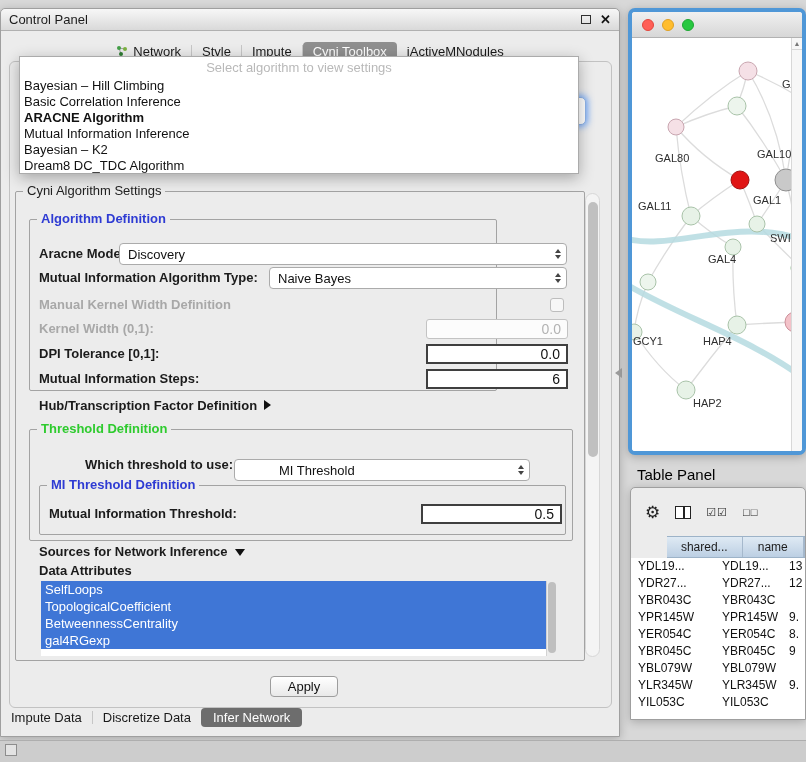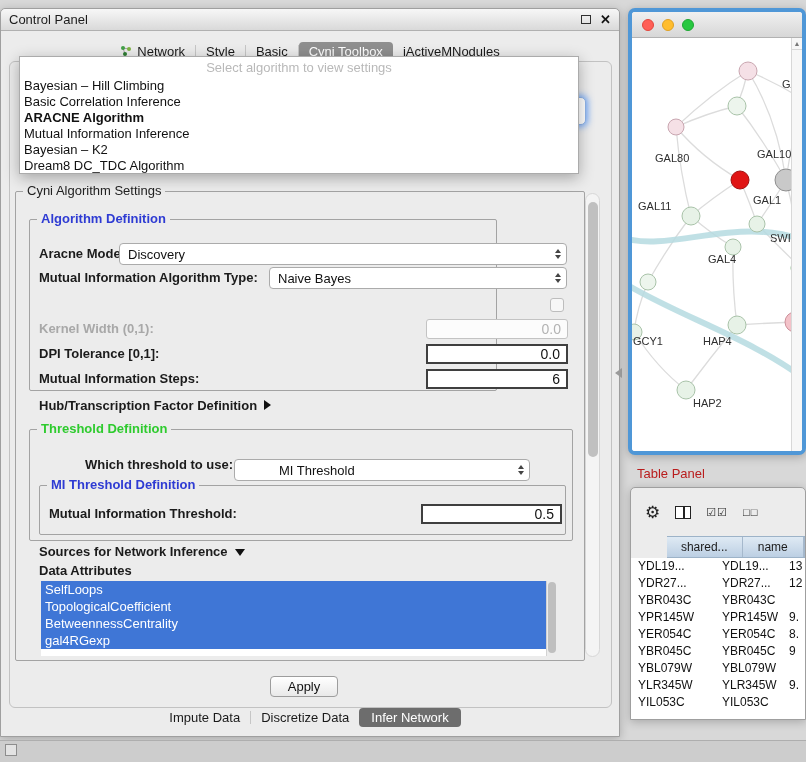--- a/index.html
+++ b/index.html
@@ -54,38 +54,38 @@
   .attr-list { position:absolute; background:#fff; overflow:hidden; }
   .attr-item { height:17px; line-height:17px; padding-left:4px; font-size:13px; background:#3f76d6; color:#fff; white-space:nowrap; width:calc(100% - 11px); }
   .attr-sb { position:absolute; top:0; right:0; width:11px; height:100%; background:#ececec; border-left:1px solid #d2d2d2; }
   .attr-sb-thumb { position:absolute; left:1px; top:1px; width:8px; height:95%; background:#bfbfbf; border-radius:4px; }
 
   .vscroll { position:absolute; left:584px; top:184px; width:15px; height:464px; background:#f4f4f4; border:1px solid #d7d7d7; border-radius:8px; }
   .vscroll-thumb { position:absolute; left:1.5px; top:8px; width:10px; height:255px; background:#c0c0c0; border-radius:5px; }
 
   .btn { position:absolute; display:flex; align-items:center; justify-content:center; background:linear-gradient(#ffffff,#e9e9e9); border:1px solid #9d9d9d; border-radius:4px; font-size:13px; color:#111; }
 
-  .bottom-tabs { position:absolute; left:0; top:699px; width:100%; display:flex; justify-content:center; align-items:center; font-size:13px; color:#1a1a1a; }
+  .bottom-tabs { position:absolute; left:0; top:699px; width:100%; display:flex; align-items:center; font-size:13px; color:#1a1a1a; }
   .btab { padding:2px 10px; border-radius:4px; white-space:nowrap; }
   .btab.active { background:#6d6d6d; color:#fff; padding:2px 12px; }
 
   
   .netwin { position:absolute; left:628px; top:8px; width:178px; height:447px; border:4px solid #4f97d7; border-radius:7px; background:#fff; overflow:hidden; box-shadow:0 2px 10px rgba(0,0,0,.25); }
   .net-titlebar { height:26px; background:linear-gradient(#f0f0f0,#d7d7d7); border-bottom:1px solid #b2b2b2; display:flex; align-items:center; gap:8px; padding-left:10px; }
   .tl { width:12px; height:12px; border-radius:50%; }
   .tl.red { background:#ff5f57; border:1px solid #e2463d; }
   .tl.yellow { background:#ffbd2e; border:1px solid #dfa023; }
   .tl.green { background:#28c840; border:1px solid #1ea733; }
   .net-canvas { position:relative; width:100%; height:calc(100% - 26px); background:#fff; }
   .net-canvas svg { position:absolute; left:0; top:0; }
   .net-scroll { position:absolute; top:0; right:0; width:11px; height:100%; background:#f7f7f7; border-left:1px solid #d8d8d8; }
   .net-scroll-arrow { height:12px; border-bottom:1px solid #d8d8d8; font-size:7px; color:#777; text-align:center; line-height:12px; }
 
   
-  .table-panel-label { position:absolute; left:637px; top:466px; font-size:13px; color:#b91c1c; }
+  .table-panel-label { position:absolute; left:637px; top:466px; font-size:15px; color:#000000; }
   .tablewin { left:630px; top:487px; width:176px; height:233px; overflow:hidden; }
   .table-toolbar { height:48px; display:flex; align-items:center; gap:15px; padding-left:14px; }
   .gear { font-size:17px; color:#222; line-height:1; }
   .colicon { width:16px; height:13px; border:1.6px solid #222; position:relative; background:#fff; }
   .colicon:before { content:""; position:absolute; left:50%; top:0; width:1.6px; height:100%; background:#222; }
   .pairicon { font-size:11px; color:#222; letter-spacing:1px; white-space:nowrap; }
   .tbl-header { display:flex; height:22px; background:linear-gradient(#dfeaf4,#bccfe3); border-top:1px solid #9db3c8; border-bottom:1px solid #9db3c8; font-size:12px; color:#1c1c1c;margin-left:36px; }
   .hc { display:flex; align-items:center; justify-content:center; border-right:1px solid #a5b8cc; white-space:nowrap; overflow:hidden; }
   .hc1 { width:86px; } .hc2 { width:70px; } .hc3 { flex:1; }
   .tbl-body { background:#fff; height:163px; overflow:hidden; font-size:12px; color:#111; }
@@ -122,21 +122,21 @@
         <circle cx="5" cy="9" r="2" fill="#2e7d32"></circle>
       </svg>
       <span>Network</span>
     </div>
     <div class="tab-sep"></div>
     <div class="tab">
         <span>Style</span>
       </div>
     <div class="tab-sep"></div>
     <div class="tab">
-        <span>Basic</span>
+        <span>Impute</span>
       </div>
     <div class="tab-sep"></div>
     <div class="tab active">
         <span>Cyni Toolbox</span>
       </div>
     <div class="tab">
         <span>jActiveMNodules</span>
       </div>
   </div>
 
@@ -180,20 +180,21 @@
 
   <div class="flabel" style="left:38px; top:258px;">Mutual Information Algorithm Type:</div>
   <div class="combo" style="left:268px; top:258px; width:298px; height:22px;">
     <span>Naive Bayes</span>
     <span class="arrows">
         <span class="arr-up"></span>
         <span class="arr-down"></span>
       </span>
   </div>
 
+  <div class="flabel disabled" style="left:38px; top:285px;">Manual Kernel Width Definition</div>
   <div class="checkbox" style="left:549px; top:289px;"></div>
 
   <div class="flabel disabled" style="left:38px; top:309px;">Kernel Width (0,1):</div>
   <div class="tfield disabled" style="left:425px; top:310px; width:142px; height:20px;">0.0</div>
 
   <div class="flabel" style="left:38px; top:334px;">DPI Tolerance [0,1]:</div>
   <div class="tfield" style="left:425px; top:335px; width:142px; height:20px;">0.0</div>
 
   <div class="flabel" style="left:38px; top:359px;">Mutual Information Steps:</div>
   <div class="tfield" style="left:425px; top:360px; width:142px; height:20px;">6</div>

